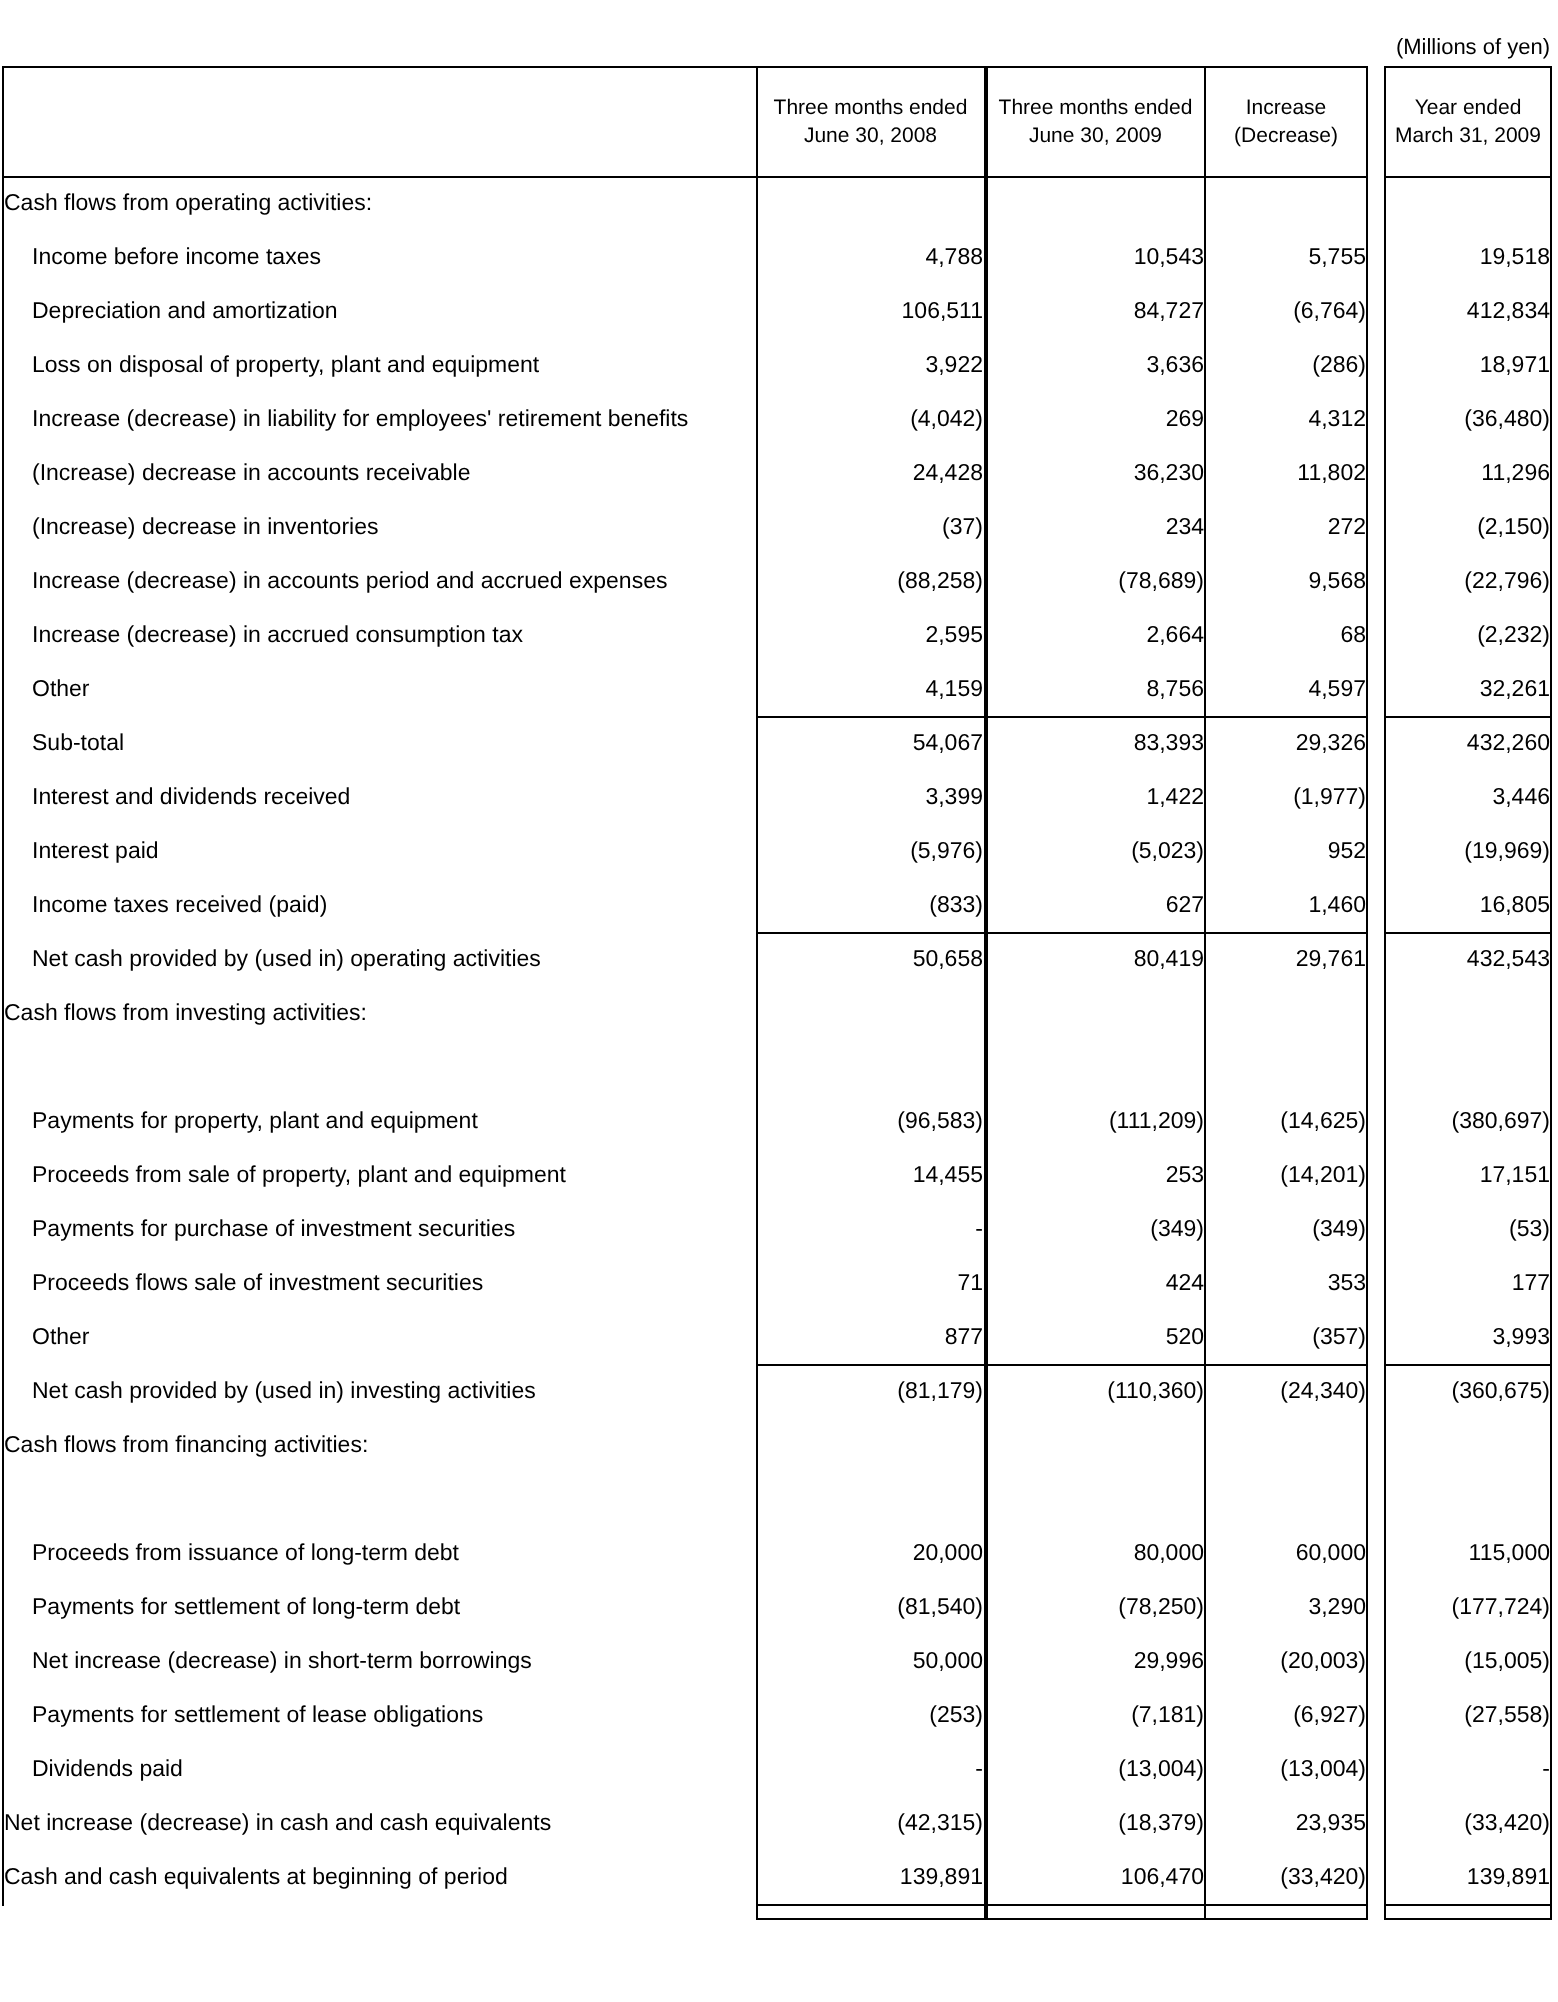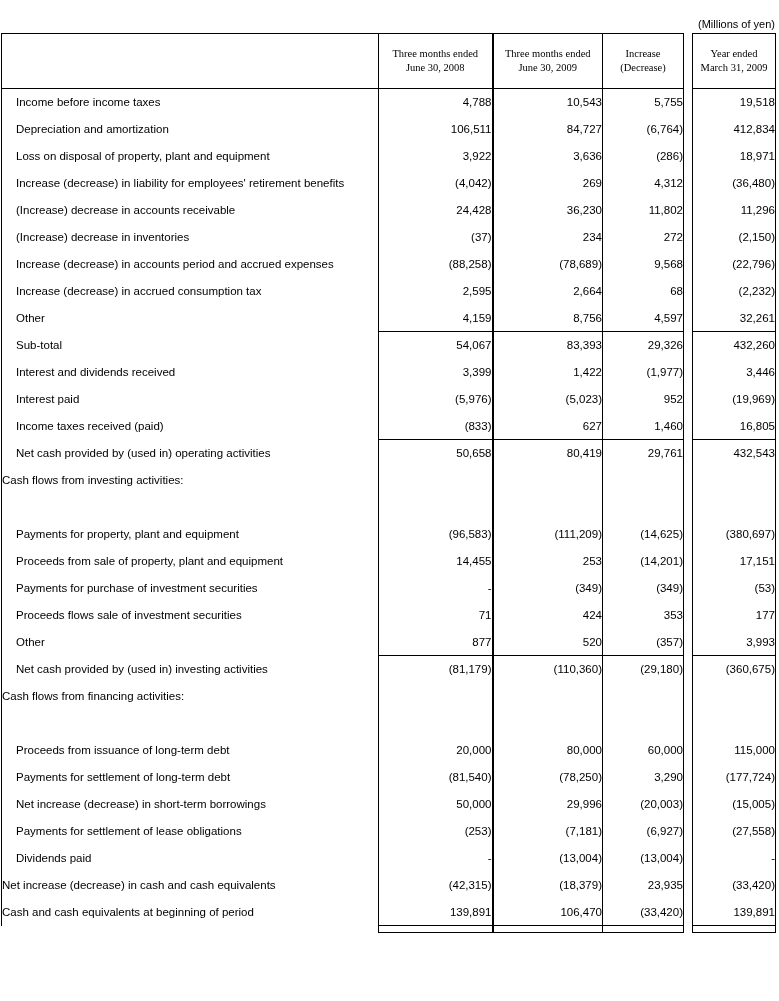--- a/index.html
+++ b/index.html
@@ -66,21 +66,20 @@
   .v-right  { border-right: 1px solid #000; }
   .v-rightB { border-right: 2px solid #000; }
 
   
   .hdr-cell {
     text-align: center;
     font-size: 10.5px;
     line-height: 14px;
     padding: 4px 3px;
     height: 54px;
-    font-family: Liberation Serif, serif;
   }
   .hdr-cell .l1 { display: block; }
   .hdr-cell .l2 { display: block; }
 
   
   .row { height: 27px; }
   .lbl {
     text-align: left;
     padding-left: 3px;
     white-space: nowrap;
@@ -141,20 +140,28 @@
         </th>
         <th class="hdr-cell"></th>
         <th class="hdr-cell bd-outer-t bd-outer-b v-left v-right">
           <span class="l1">Year ended</span>
           <span class="l2">March 31, 2009</span>
         </th>
       </tr>
     </thead>
     <tbody id="cf-body">
         <tr class="row">
+          <td class="lbl v-left v-right">Cash flows from operating activities:</td>
+          <td class="num v-rightB"></td>
+          <td class="num v-right"></td>
+          <td class="num v-right"></td>
+          <td class="gapcol"></td>
+          <td class="num v-left v-right"></td>
+        </tr>
+        <tr class="row">
           <td class="lbl v-left v-right ind">Income before income taxes</td>
           <td class="num v-rightB">4,788</td>
           <td class="num v-right">10,543</td>
           <td class="num v-right">5,755</td>
           <td class="gapcol"></td>
           <td class="num v-left v-right">19,518</td>
         </tr>
         <tr class="row">
           <td class="lbl v-left v-right ind">Depreciation and amortization</td>
           <td class="num v-rightB">106,511</td>
@@ -312,21 +319,21 @@
           <td class="num v-rightB">877</td>
           <td class="num v-right">520</td>
           <td class="num v-right">(357)</td>
           <td class="gapcol"></td>
           <td class="num v-left v-right">3,993</td>
         </tr>
         <tr class="row">
           <td class="lbl v-left v-right ind">Net cash provided by (used in) investing activities</td>
           <td class="num v-rightB rule-top">(81,179)</td>
           <td class="num v-right rule-top">(110,360)</td>
-          <td class="num v-right rule-top">(29,180)</td>
+          <td class="num v-right rule-top">(24,340)</td>
           <td class="gapcol"></td>
           <td class="num v-left v-right rule-top">(360,675)</td>
         </tr>
         <tr class="row">
           <td class="lbl v-left v-right">Cash flows from financing activities:</td>
           <td class="num v-rightB"></td>
           <td class="num v-right"></td>
           <td class="num v-right"></td>
           <td class="gapcol"></td>
           <td class="num v-left v-right"></td>

